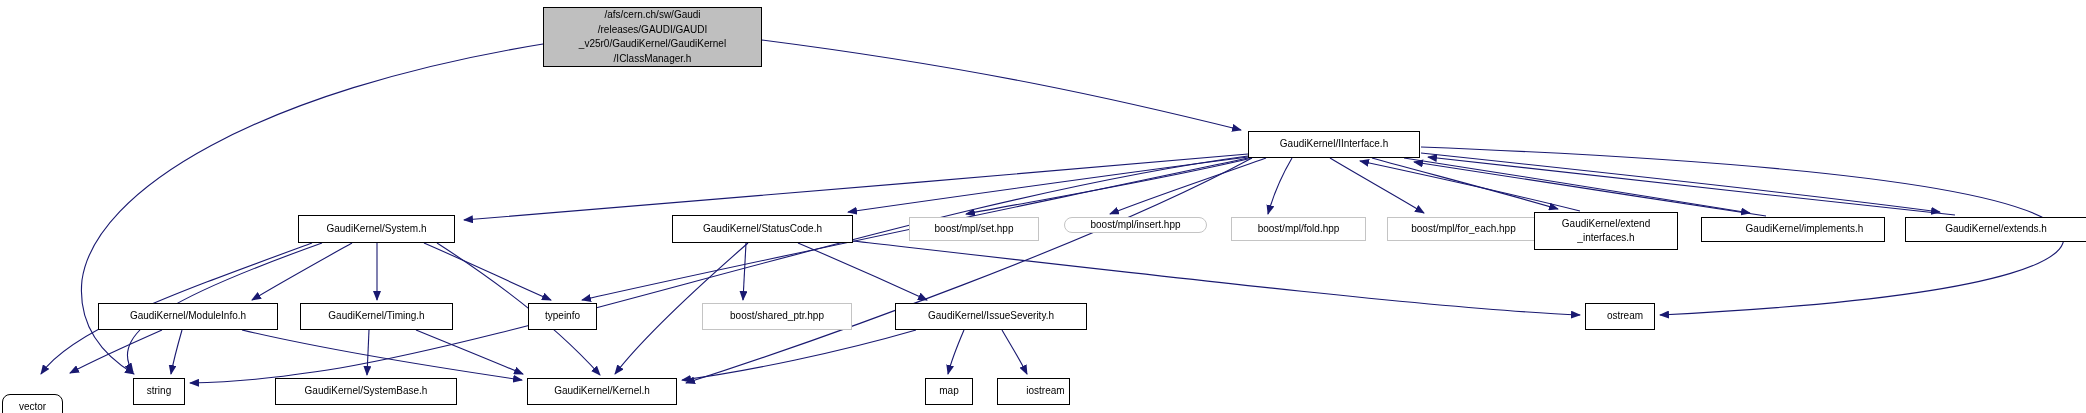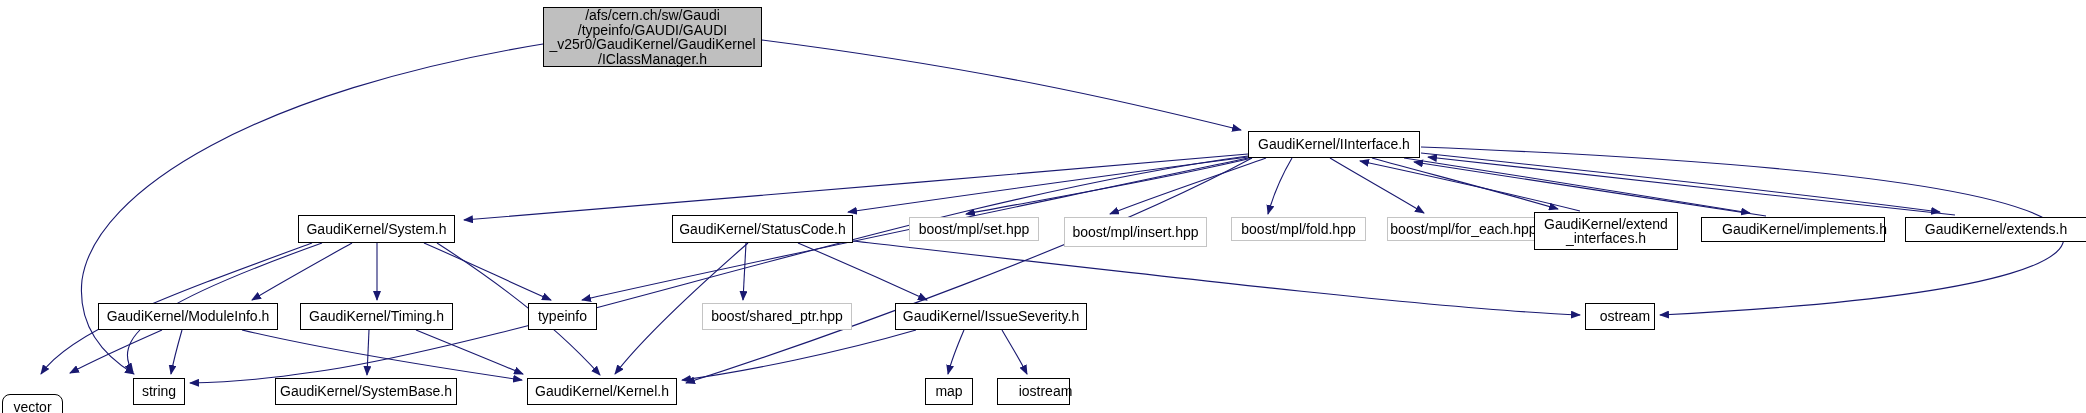--- a/index.html
+++ b/index.html
@@ -2,21 +2,21 @@
 <html><head>
 <meta charset="utf-8">
 <style>
   html,body{margin:0;padding:0;background:#ffffff;width:2086px;height:413px;}
   body{position:relative;font-family:"Liberation Sans",sans-serif;overflow:hidden;}
   #graph{position:absolute;left:0;top:0;width:2086px;height:413px;}
   #edges{position:absolute;left:0;top:0;}
   .node{
     position:absolute;background:#ffffff;border:1px solid #000000;
     display:flex;flex-direction:column;align-items:center;justify-content:center;
-    font-size:14px;line-height:14.5px;color:#000000;white-space:nowrap;
+    font-size:10px;line-height:14.5px;color:#000000;white-space:nowrap;
     box-sizing:border-box;text-align:center;cursor:pointer;
   }
   .node.external{border-color:#c4c4c4;margin-left:32px;}
   .node.selected{background:#bfbfbf;}
   .edge{fill:none;stroke:#191970;stroke-width:1.1;}
 </style>
 </head>
 <body>
 
 <div id="graph">
@@ -58,37 +58,37 @@
       <path d="M746,243 L743,300" class="edge" stroke="#191970" marker-end="url(#arr)"></path>
       <path d="M798,243 C845,263 890,283 927,300" class="edge" stroke="#191970" marker-end="url(#arr)"></path>
       <path d="M748,243 C700,285 645,335 615,374" class="edge" stroke="#191970" marker-end="url(#arr)"></path>
       <path d="M853,241 C1150,275 1450,310 1580,315" class="edge" stroke="#191970" marker-end="url(#arr)"></path>
       <path d="M964,330 C958,344 952,358 948,374" class="edge" stroke="#191970" marker-end="url(#arr)"></path>
       <path d="M1002,330 C1010,344 1019,358 1027,374" class="edge" stroke="#191970" marker-end="url(#arr)"></path>
       <path d="M916,330 C840,352 745,372 682,380" class="edge" stroke="#191970" marker-end="url(#arr)"></path>
     </svg>
     <div class="node selected" style="left: 543px; top: 7px; width: 219px; height: 60px;">
       <div>/afs/cern.ch/sw/Gaudi</div>
-      <div>/typeinfo/GAUDI/GAUDI</div>
+      <div>/releases/GAUDI/GAUDI</div>
       <div>_v25r0/GaudiKernel/GaudiKernel</div>
       <div>/IClassManager.h</div>
     </div>
     <div class="node" style="left: 1248px; top: 131px; width: 172px; height: 27px;">
       <div>GaudiKernel/IInterface.h</div>
     </div>
     <div class="node" style="left: 298px; top: 215px; width: 157px; height: 28px;">
       <div>GaudiKernel/System.h</div>
     </div>
     <div class="node" style="left: 672px; top: 215px; width: 181px; height: 28px;">
       <div>GaudiKernel/StatusCode.h</div>
     </div>
     <div class="node external" style="left: 877px; top: 217px; width: 130px; height: 24px;">
       <div>boost/mpl/set.hpp</div>
     </div>
-    <div class="node external" style="left: 1032px; top: 217px; width: 143px; height: 30px;">
+    <div class="node external" style="left: 1032px; top: 217px; width: 143px; height: 16px; border-radius: 12px;">
       <div>boost/mpl/insert.hpp</div>
     </div>
     <div class="node external" style="left: 1199px; top: 217px; width: 135px; height: 24px;">
       <div>boost/mpl/fold.hpp</div>
     </div>
     <div class="node external" style="left: 1355px; top: 217px; width: 153px; height: 24px;">
       <div>boost/mpl/for_each.hpp</div>
     </div>
     <div class="node" style="left: 1534px; top: 212px; width: 144px; height: 38px;">
       <div>GaudiKernel/extend</div>

